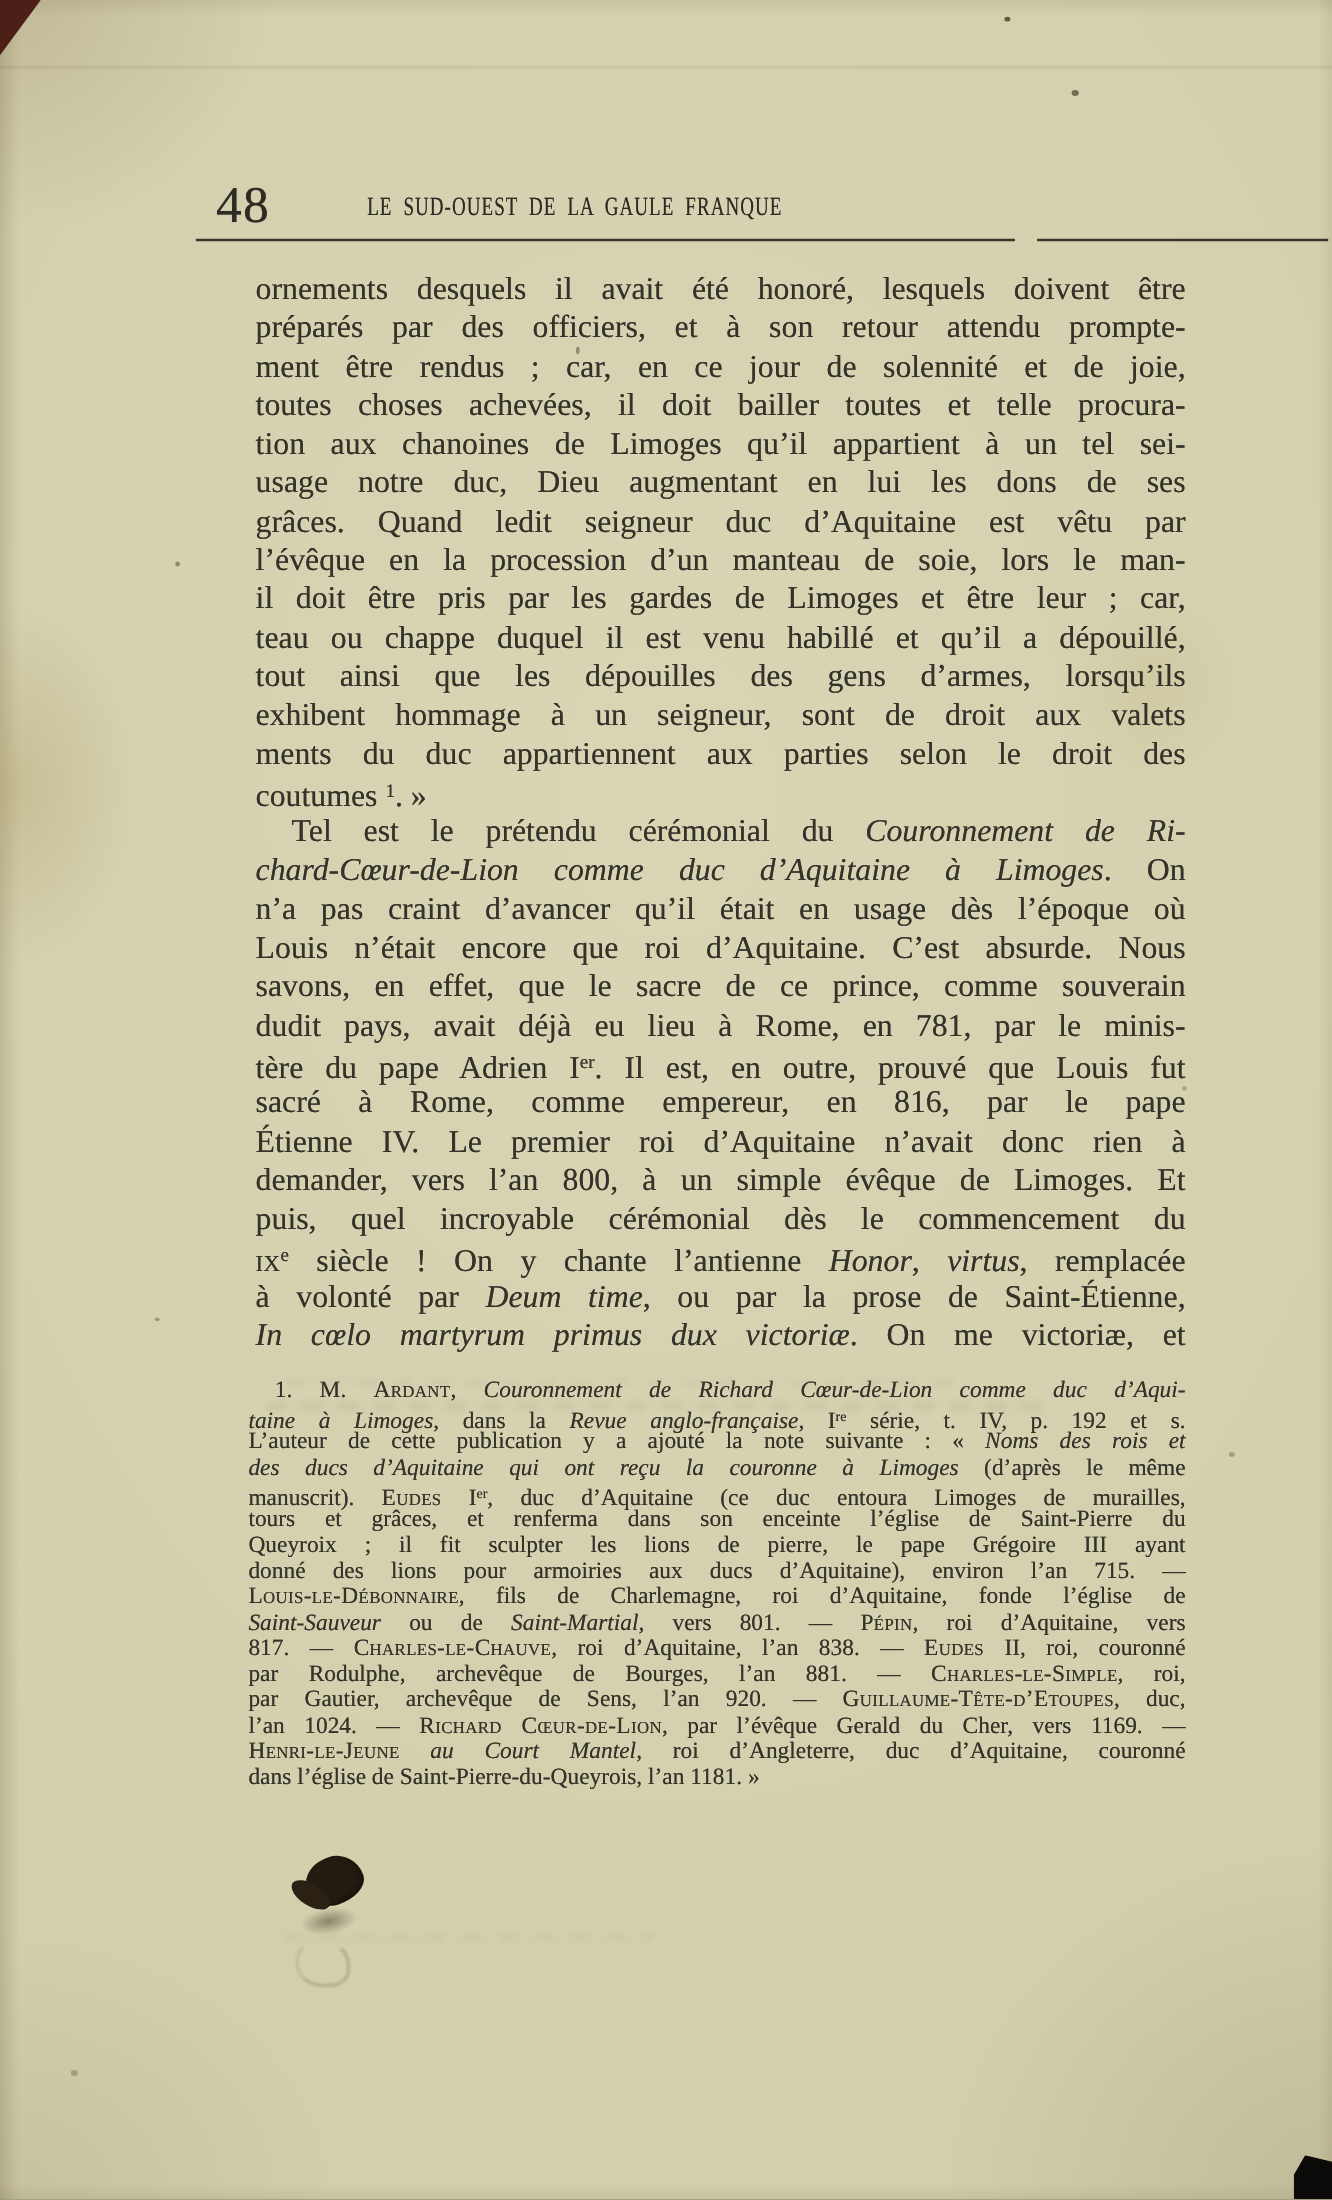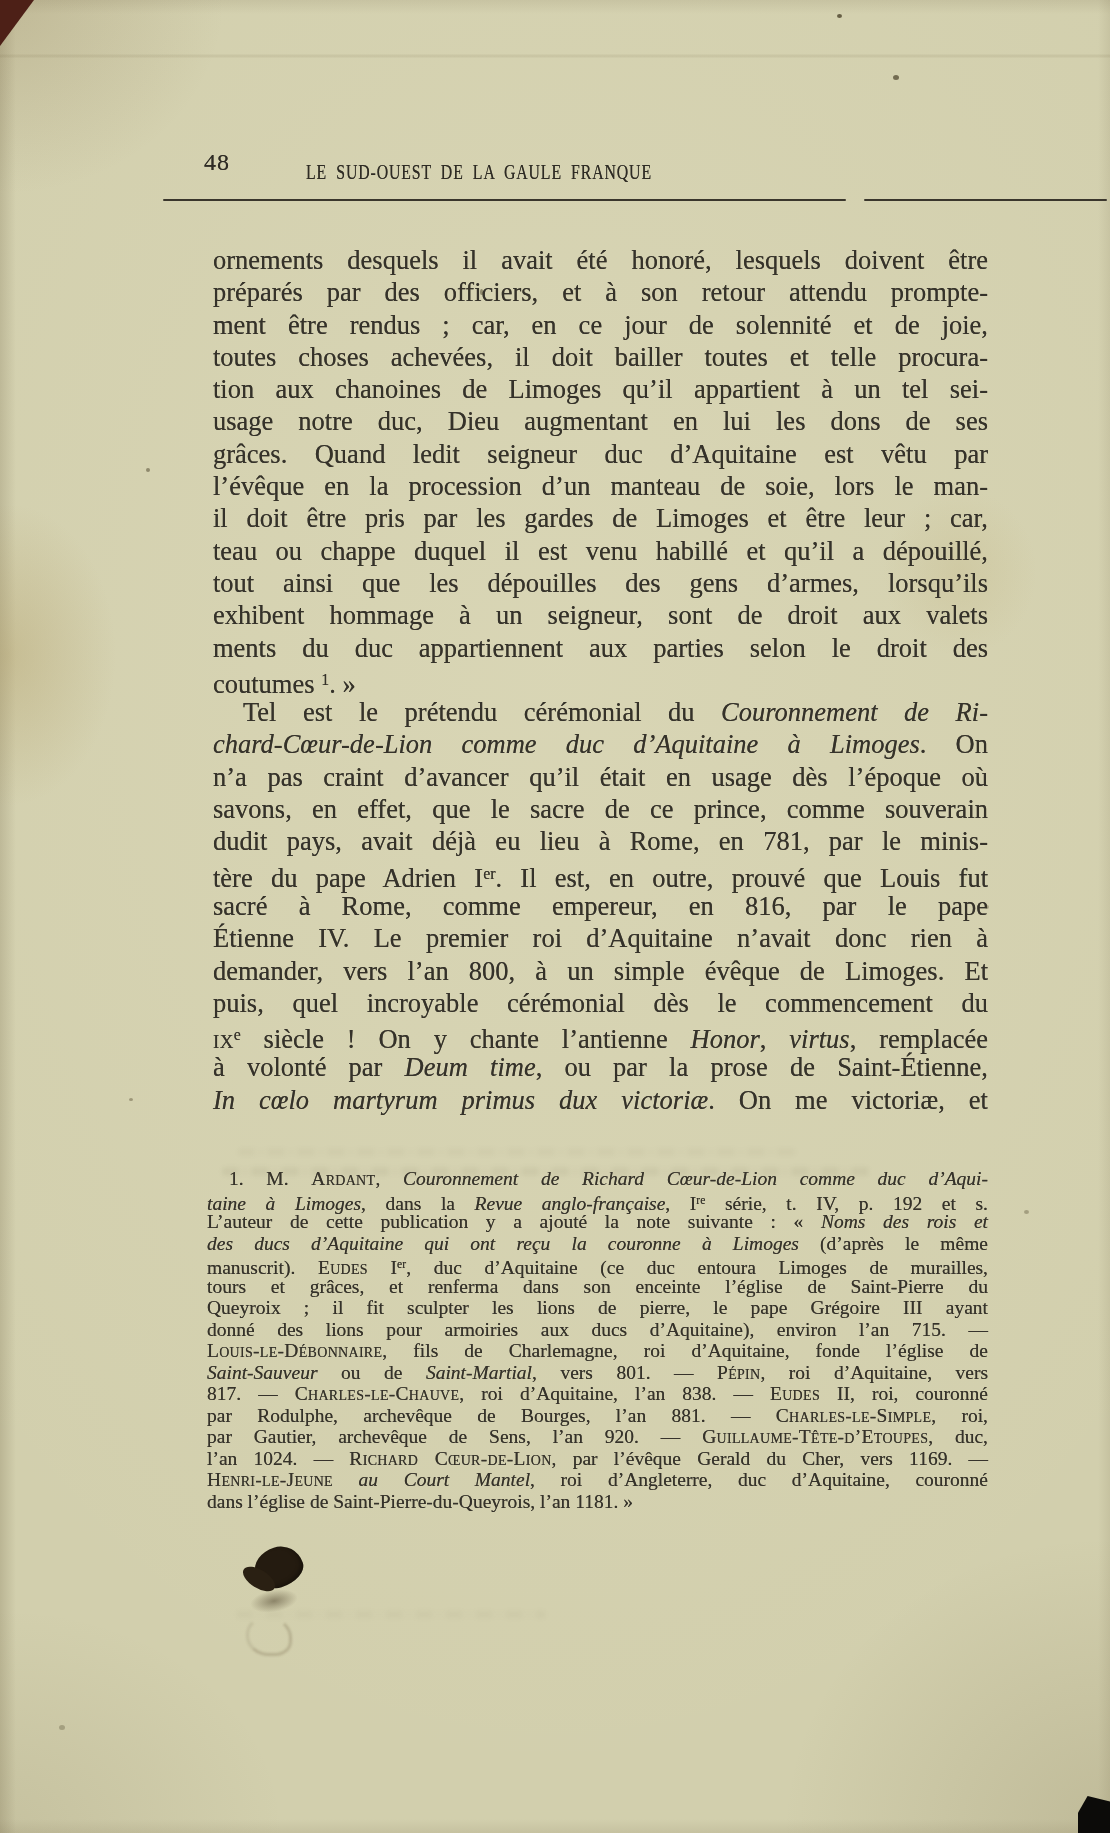--- a/index.html
+++ b/index.html
@@ -11,29 +11,29 @@
       radial-gradient(150px 210px at 8px 655px, rgba(169,146,88,.32), rgba(169,146,88,0) 72%),
       radial-gradient(110px 120px at 960px 572px, rgba(184,166,108,.20), rgba(184,166,108,0) 70%),
       radial-gradient(300px 260px at 0px 0px, rgba(118,94,58,.20), rgba(118,94,58,0) 75%),
       radial-gradient(420px 380px at 1110px 1833px, rgba(108,94,60,.18), rgba(108,94,60,0) 78%),
       radial-gradient(380px 300px at 0px 1833px, rgba(108,94,60,.12), rgba(108,94,60,0) 75%),
       radial-gradient(1000px 1400px at 50% 36%, rgba(236,232,204,.25), rgba(236,232,204,0) 80%),
       linear-gradient(90deg, rgba(92,78,48,.20), rgba(92,78,48,0) 16px),
       linear-gradient(-90deg, rgba(92,78,48,.10), rgba(92,78,48,0) 12px),
       linear-gradient(180deg, rgba(92,78,48,.12), rgba(92,78,48,0) 14px),
       linear-gradient(0deg, rgba(92,78,48,.10), rgba(92,78,48,0) 14px);}
-  .pagenum{position:absolute;left:204px;top:150px;font-size:24px;line-height:1;
+  .pagenum{position:absolute;left:180px;top:150px;font-size:43px;line-height:1;
            letter-spacing:1px;color:#2e2b24;text-shadow:0 0 .6px rgba(46,43,36,.7);}
   .runtitle{position:absolute;left:306px;top:161px;font-size:22px;line-height:1;white-space:nowrap;
             letter-spacing:1.2px;word-spacing:6px;transform:scaleX(.72);transform-origin:left top;
             color:#2e2b24;text-shadow:0 0 .6px rgba(46,43,36,.7);}
   .rule{position:absolute;top:199px;height:2.4px;background:#3a362c;border-radius:1px;}
   .rule1{left:163px;width:683px;}
   .rule2{left:864px;width:243px;}
-  .textblock{position:absolute;text-shadow:0 0 .55px rgba(53,50,42,.75);margin-top:20px;}
+  .textblock{position:absolute;text-shadow:0 0 .55px rgba(53,50,42,.75);}
   .bodyblock{left:213px;top:224px;width:775px;font-size:26.5px;}
   .bodyblock .ln{height:32.3px;line-height:32.3px;}
   .fnblock{left:207px;top:1148px;width:781px;font-size:19.5px;}
   .fnblock .ln{height:21.5px;line-height:21.5px;}
   .ln{text-align:justify;text-align-last:justify;text-justify:inter-word;}
   .ln.last{text-align-last:left;}
   .bodyblock .ln.ind{text-indent:30px;}
   .fnblock .ln.ind{text-indent:22px;}
   .seg-i{font-style:italic;}
   .seg-sc{font-variant:small-caps;letter-spacing:.3px;}
@@ -85,20 +85,21 @@
         <div class="ln"><span>teau ou chappe duquel il est venu habillé et qu’il a dépouillé,</span></div>
         <div class="ln"><span>tout ainsi que les dépouilles des gens d’armes, lorsqu’ils</span></div>
         <div class="ln"><span>exhibent hommage à un seigneur, sont de droit aux valets</span></div>
         <div class="ln"><span>ments du duc appartiennent aux parties selon le droit des</span></div>
         <div class="ln last"><span>coutumes </span><span class="seg-sup">1</span><span>. »</span></div>
       </div>
       <div>
         <div class="ln ind"><span>Tel est le prétendu cérémonial du </span><span class="seg-i">Couronnement de Ri-</span></div>
         <div class="ln"><span class="seg-i">chard-Cœur-de-Lion comme duc d’Aquitaine à Limoges</span><span>. On</span></div>
         <div class="ln"><span>n’a pas craint d’avancer qu’il était en usage dès l’époque où</span></div>
+        <div class="ln"><span>Louis n’était encore que roi d’Aquitaine. C’est absurde. Nous</span></div>
         <div class="ln"><span>savons, en effet, que le sacre de ce prince, comme souverain</span></div>
         <div class="ln"><span>dudit pays, avait déjà eu lieu à Rome, en 781, par le minis-</span></div>
         <div class="ln"><span>tère du pape Adrien I</span><span class="seg-sup">er</span><span>. Il est, en outre, prouvé que Louis fut</span></div>
         <div class="ln"><span>sacré à Rome, comme empereur, en 816, par le pape</span></div>
         <div class="ln"><span>Étienne IV. Le premier roi d’Aquitaine n’avait donc rien à</span></div>
         <div class="ln"><span>demander, vers l’an 800, à un simple évêque de Limoges. Et</span></div>
         <div class="ln"><span>puis, quel incroyable cérémonial dès le commencement du</span></div>
         <div class="ln"><span class="seg-sc">ix</span><span class="seg-sup">e</span><span> siècle ! On y chante l’antienne </span><span class="seg-i">Honor</span><span>, </span><span class="seg-i">virtus</span><span>, remplacée</span></div>
         <div class="ln"><span>à volonté par </span><span class="seg-i">Deum time</span><span>, ou par la prose de Saint-Étienne,</span></div>
         <div class="ln"><span class="seg-i">In cœlo martyrum primus dux victoriæ</span><span>. On me victoriæ, et</span></div>

